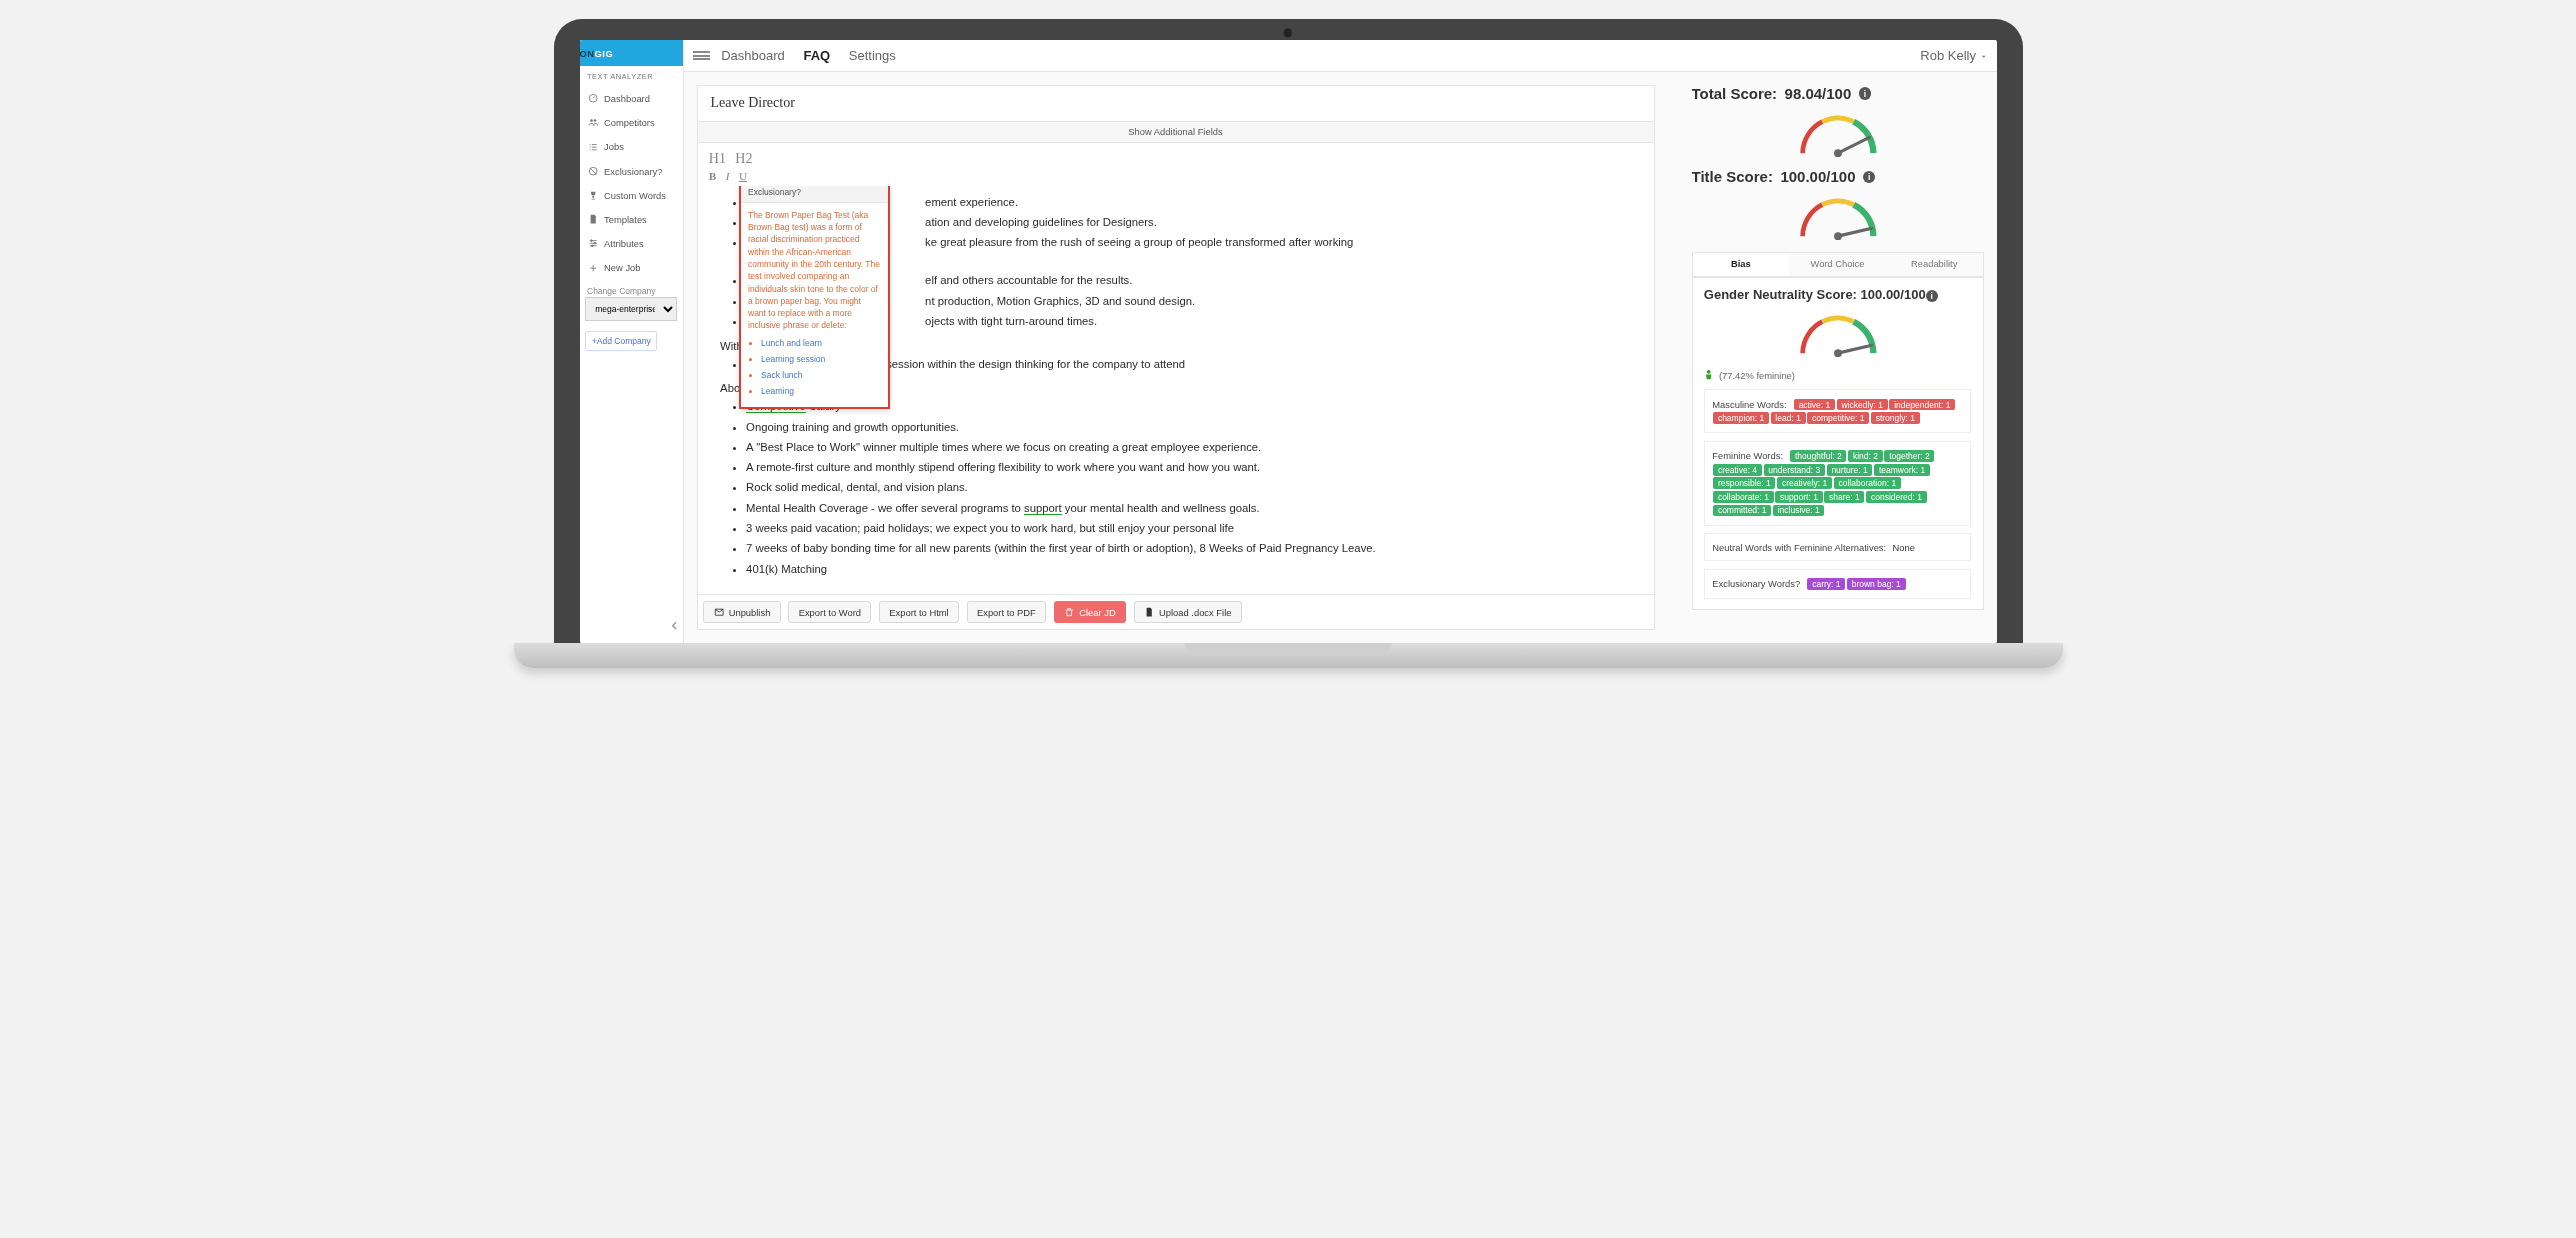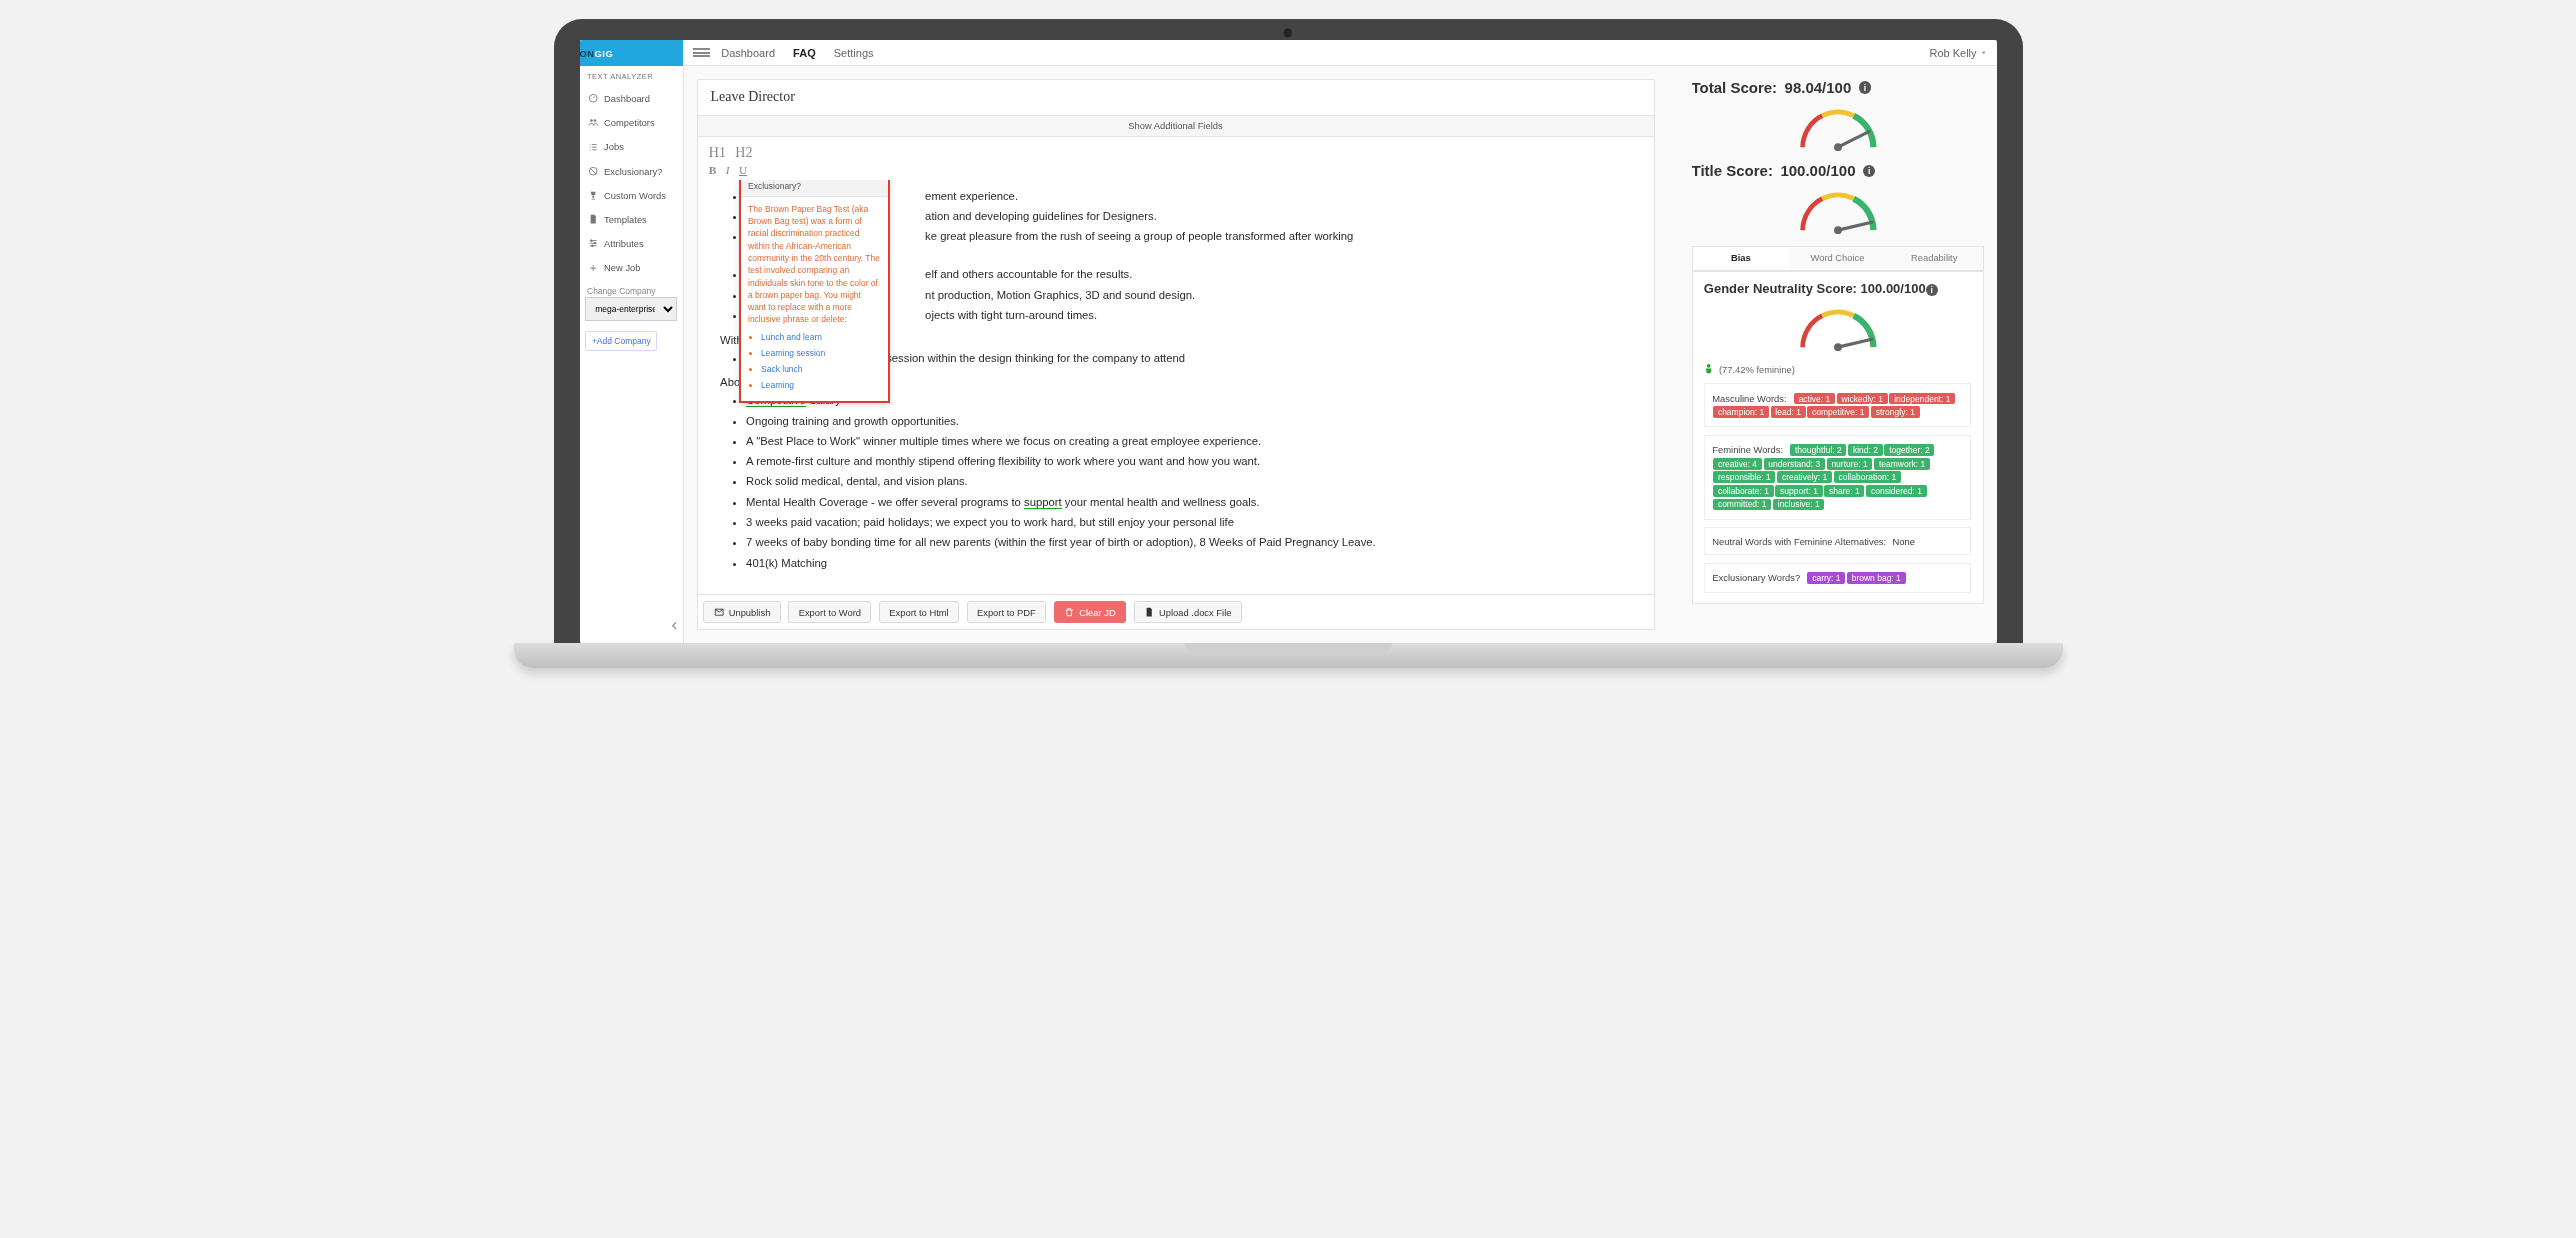--- a/index.html
+++ b/index.html
@@ -17,21 +17,21 @@
   .brand .on{ color:#083a50; font-weight:800;}
   .brand-head { padding:5.7px 7.5px; font-size:7.5px; color:#777; letter-spacing:0.5px;}
   .snav-item { display:flex; align-items:center; gap:5.7px; padding:6.6px 8.5px; cursor:pointer;}
   .ic{width:10.4px;height:10.4px;display:inline-block;}
   .company-label{ font-size:8.5px; color:#888; padding:5.7px 7.5px 1.9px;}
   .company-sel{ margin:0 5.7px 5.7px; width:calc(100% - 11.3px); font-size:8.5px; border:0.9px solid #ccc; padding:5px;}
   .add-co{ margin:3.8px 5.7px; border:0.9px solid #d0d8ff; color:#4a6ee0; font-size:8.5px; padding:3.8px 5.7px; background:#fff; cursor:pointer; border-radius:1.9px;}
 
   
   .app-col{ flex:1; display:flex; flex-direction:column; min-width:0;}
-  .topbar{ height:26px; border-bottom:0.9px solid #e4e4e4; display:flex; align-items:center; padding:0 9.4px; font-size:11px; color:#666;}
+  .topbar{ height:32px; border-bottom:0.9px solid #e4e4e4; display:flex; align-items:center; padding:0 9.4px; font-size:13px; color:#666;}
   .hamb{ width:17px; height:13px; margin-right:11.3px; cursor:pointer;}
   .hamb div{height:1.9px;background:#888;margin:1.9px 0;}
   .tnav a{ margin-right:15px; cursor:pointer;}
   .tnav a.active{ color:#222; font-weight:600;}
   .user{ margin-left:auto; cursor:pointer;}
   .crumb{ height:21px; border-bottom:0.9px solid #eee; font-size:9.4px; color:#777; display:flex; align-items:center; padding:0 11.3px;}
 
   .workspace{flex:1; display:flex; gap:13px; padding:13px; background:#fafafa; overflow:hidden;}
   .editor-pane{flex:1; min-width:0; display:flex; flex-direction:column;}
   .card{background:#fff; border:0.9px solid #e4e4e4;}

